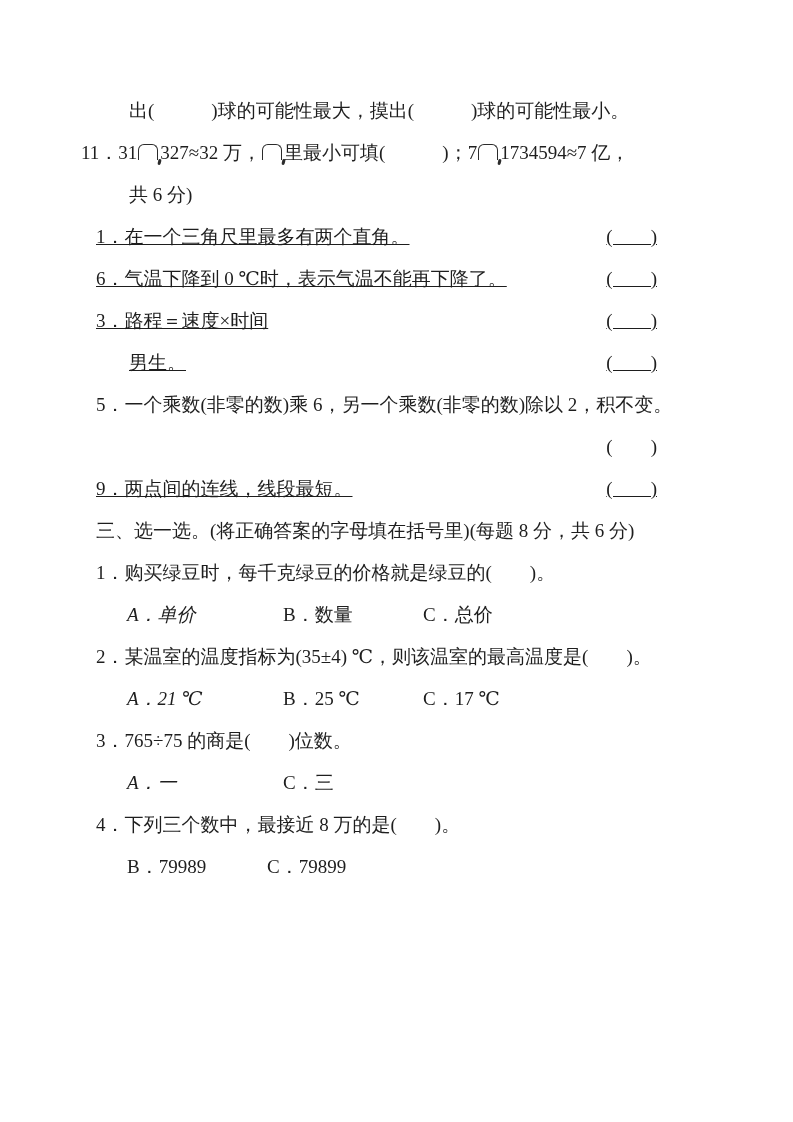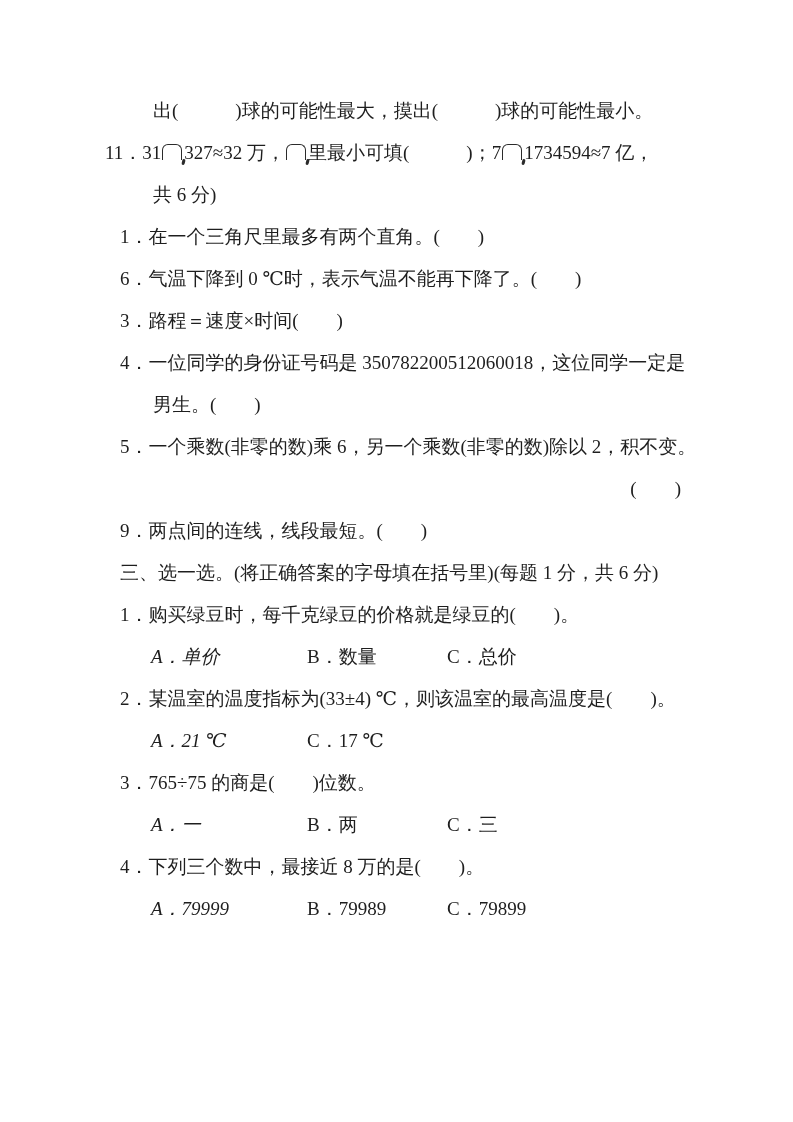--- a/index.html
+++ b/index.html
@@ -8,34 +8,36 @@
     width: 793px;
     height: 1122px;
     background: #ffffff;
     color: #1e1e1e;
     font-family: "Liberation Serif", "DejaVu Serif", serif;
     font-size: 19px;
     overflow: hidden;
   }
   .content {
     position: absolute;
-    left: 120px;
+    left: 96px;
     top: 90px;
     width: 585px;
   }
   .line {
     height: 42px;
     line-height: 42px;
     white-space: nowrap;
   }
   .indent { padding-left: 33px; }
   .hang { margin-left: -15px; }
   .tf {
     display: flex;
+    justify-content: space-between;
     padding-right: 24px;
+    text-decoration: underline;
   }
   .tf .q-text { flex: 0 0 auto; }
   .tf .answer-blank { flex: 0 0 auto; }
   .bracket-only {
     text-align: right;
     padding-right: 24px;
   }
   .options {
     display: flex;
     padding-left: 31px;
@@ -93,75 +95,71 @@
     <div class="line tf">
       <span class="q-text">6．气温下降到 0 ℃时，表示气温不能再下降了。</span>
       <span class="answer-blank">(　　)</span>
     </div>
 
     <div class="line tf">
       <span class="q-text">3．路程＝速度×时间</span>
       <span class="answer-blank">(　　)</span>
     </div>
 
-    <div class="line">
-      <span>4．一位同学的身份证号码是 350782200512060018，这位同学一定是</span>
-    </div>
 
     <div class="line tf indent">
       <span class="q-text">男生。</span>
       <span class="answer-blank">(　　)</span>
     </div>
 
     <div class="line">
       <span>5．一个乘数(非零的数)乘 6，另一个乘数(非零的数)除以 2，积不变。</span>
     </div>
 
     <div class="line bracket-only">
       <span class="answer-blank">(　　)</span>
     </div>
 
     <div class="line tf">
       <span class="q-text">9．两点间的连线，线段最短。</span>
       <span class="answer-blank">(　　)</span>
     </div>
 
     <div class="line">
-      <span>三、选一选。(将正确答案的字母填在括号里)(每题 1 分，共 6 分)</span>
+      <span>三、选一选。(将正确答案的字母填在括号里)(每题 8 分，共 6 分)</span>
     </div>
 
     <div class="line">
       <span>1．购买绿豆时，每千克绿豆的价格就是绿豆的(　　)。</span>
     </div>
     <div class="line options">
       <span class="opt-a">A．单价</span>
       <span class="opt-b">B．数量</span>
       <span class="opt-c">C．总价</span>
     </div>
 
     <div class="line">
-      <span>2．某温室的温度指标为(33±4) ℃，则该温室的最高温度是(　　)。</span>
+      <span>2．某温室的温度指标为(35±4) ℃，则该温室的最高温度是(　　)。</span>
     </div>
     <div class="line options">
       <span class="opt-a">A．21 ℃</span>
+      <span class="opt-b">B．25 ℃</span>
       <span class="opt-c">C．17 ℃</span>
     </div>
 
     <div class="line">
       <span>3．765÷75 的商是(　　)位数。</span>
     </div>
     <div class="line options">
       <span class="opt-a">A．一</span>
-      <span class="opt-b">B．两</span>
       <span class="opt-c">C．三</span>
     </div>
 
     <div class="line">
       <span>4．下列三个数中，最接近 8 万的是(　　)。</span>
     </div>
     <div class="line options">
-      <span class="opt-a">A．79999</span>
       <span class="opt-b">B．79989</span>
       <span class="opt-c">C．79899</span>
     </div>
 
   </div>
 </div>
 
 </body></html>

